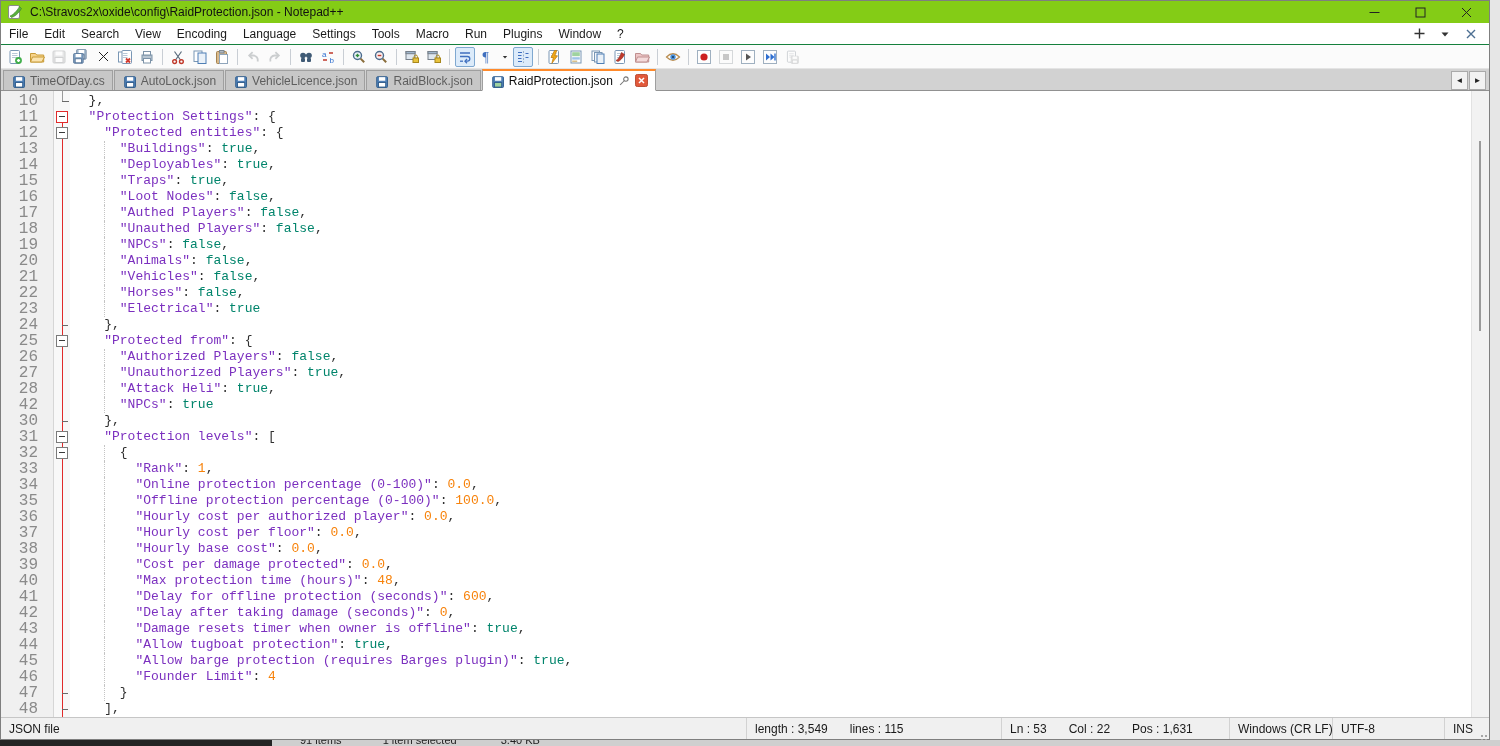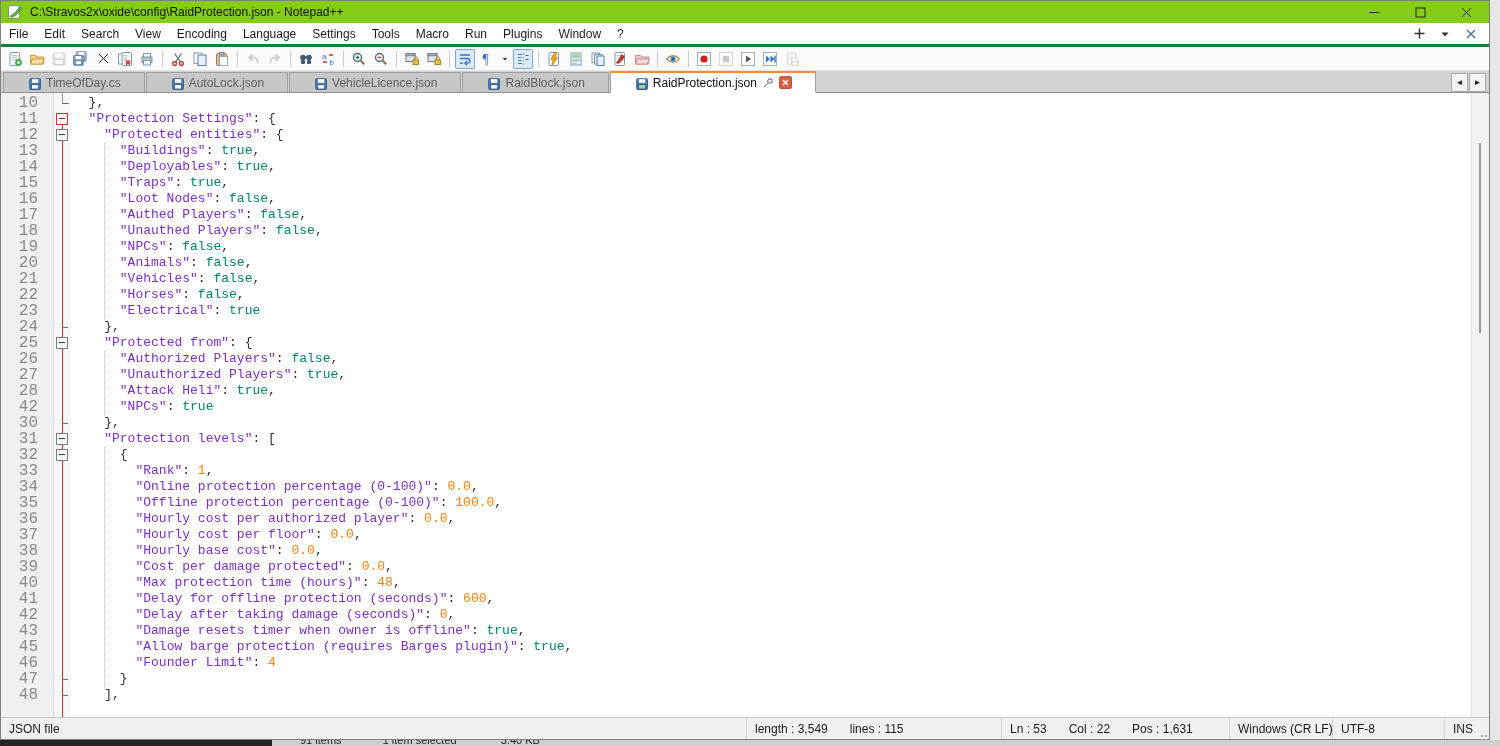--- a/index.html
+++ b/index.html
@@ -11,39 +11,39 @@
   
   .titlebar{height:22px;background:#84cc16;display:flex;align-items:center;flex:0 0 auto;}
   .app-icon{width:16px;height:16px;margin:0 7px 0 6px;flex:0 0 auto;}
   .title-text{font-size:12px;color:#111;white-space:nowrap;}
   .win-controls{margin-left:auto;display:flex;height:100%;}
   .win-btn{width:46px;height:100%;display:flex;align-items:center;justify-content:center;color:#222;}
   .win-btn svg{display:block;}
 
   
   .menubar{height:21px;background:#ffffff;display:flex;align-items:center;flex:0 0 auto;
-           border-bottom:3px solid #15803d;}
+           border-bottom:1px solid #15803d;}
   .menu-item{font-size:12px;color:#1a1a1a;padding:2px 8px;white-space:nowrap;}
   .menu-right{margin-left:auto;display:flex;align-items:center;gap:10px;padding-right:10px;}
   .menu-right .mr-btn{width:16px;height:16px;display:flex;align-items:center;justify-content:center;}
 
   
   .toolbar{height:23px;background:#fbfbfb;display:flex;align-items:center;padding-left:3px;
            flex:0 0 auto;border-bottom:1px solid #e4e4e4;}
   .tb-btn{width:20px;height:20px;display:flex;align-items:center;justify-content:center;
           border:1px solid transparent;border-radius:2px;margin:0 1px;box-sizing:border-box;}
   .tb-btn.pressed{background:#dcebfa;border-color:#7fa8d0;}
   .tb-btn.disabled{opacity:.45;filter:grayscale(70%);}
   .tb-sep{width:1px;height:16px;background:#c9ced4;margin:0 4px;flex:0 0 auto;}
   .tb-btn.narrow{width:12px;}
 
   
   .tabbar{height:22px;background:#d2d2d2;display:flex;align-items:flex-end;flex:0 0 auto;
           border-bottom:1px solid #919191;position:relative;padding-left:2px;box-sizing:border-box;}
-  .tab{height:20px;display:flex;align-items:center;padding:0 23px;font-size:12px;color:#5e5e5e;
+  .tab{height:20px;display:flex;align-items:center;padding:0 7px;font-size:12px;color:#5e5e5e;
        background:#c7c7c7;border:1px solid #9f9f9f;border-bottom:none;box-sizing:border-box;
        margin-right:1px;white-space:nowrap;gap:5px;}
   .tab .tab-label{position:relative;top:0px;}
   .tab.active{height:22px;background:#ffffff;color:#0d0d0d;border-top:2px solid var(--accent);
               margin-bottom:-1px;border-bottom:1px solid #ffffff;}
   .tab-floppy{width:14px;height:14px;flex:0 0 auto;}
   .tab-pin{width:12px;height:12px;flex:0 0 auto;}
   .tab-close{width:13px;height:13px;flex:0 0 auto;}
   .tabscroll{position:absolute;right:3px;top:2px;display:flex;gap:1px;}
   .tabscroll .ts-btn{width:15px;height:17px;background:#f2f2f2;border:1px solid #aaa;
@@ -663,20 +663,25 @@
             <div class="ln">42</div>
             <div class="fold"></div>
             <div class="codecell"><div class="indent-guide"></div><span class="tok-op">        </span><span class="tok-key">"Delay after taking damage (seconds)"</span><span class="tok-op">: </span><span class="tok-num">0</span><span class="tok-op">,</span></div>
           </div>
           <div class="row">
             <div class="ln">43</div>
             <div class="fold"></div>
             <div class="codecell"><div class="indent-guide"></div><span class="tok-op">        </span><span class="tok-key">"Damage resets timer when owner is offline"</span><span class="tok-op">: </span><span class="tok-kw">true</span><span class="tok-op">,</span></div>
           </div>
           <div class="row">
+            <div class="ln">44</div>
+            <div class="fold"></div>
+            <div class="codecell"><div class="indent-guide"></div><span class="tok-op">        </span><span class="tok-key">"Allow tugboat protection"</span><span class="tok-op">: </span><span class="tok-kw">true</span><span class="tok-op">,</span></div>
+          </div>
+          <div class="row">
             <div class="ln">45</div>
             <div class="fold"></div>
             <div class="codecell"><div class="indent-guide"></div><span class="tok-op">        </span><span class="tok-key">"Allow barge protection (requires Barges plugin)"</span><span class="tok-op">: </span><span class="tok-kw">true</span><span class="tok-op">,</span></div>
           </div>
           <div class="row">
             <div class="ln">46</div>
             <div class="fold"></div>
             <div class="codecell"><div class="indent-guide"></div><span class="tok-op">        </span><span class="tok-key">"Founder Limit"</span><span class="tok-op">: </span><span class="tok-num">4</span></div>
           </div>
           <div class="row">

